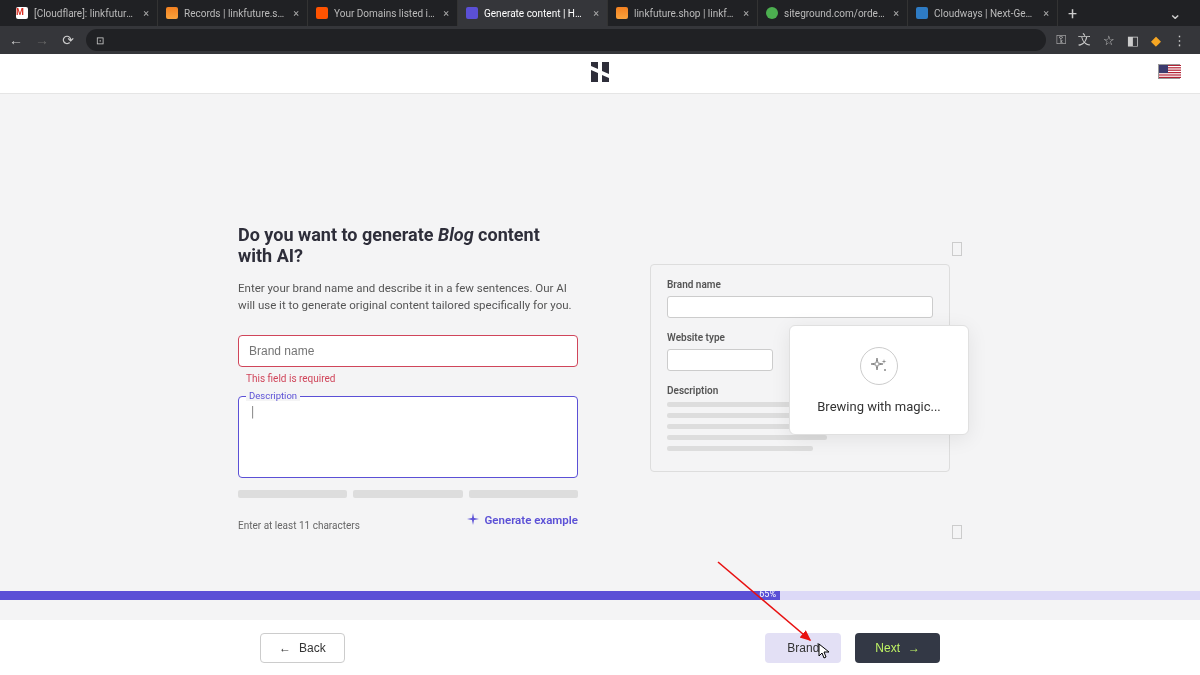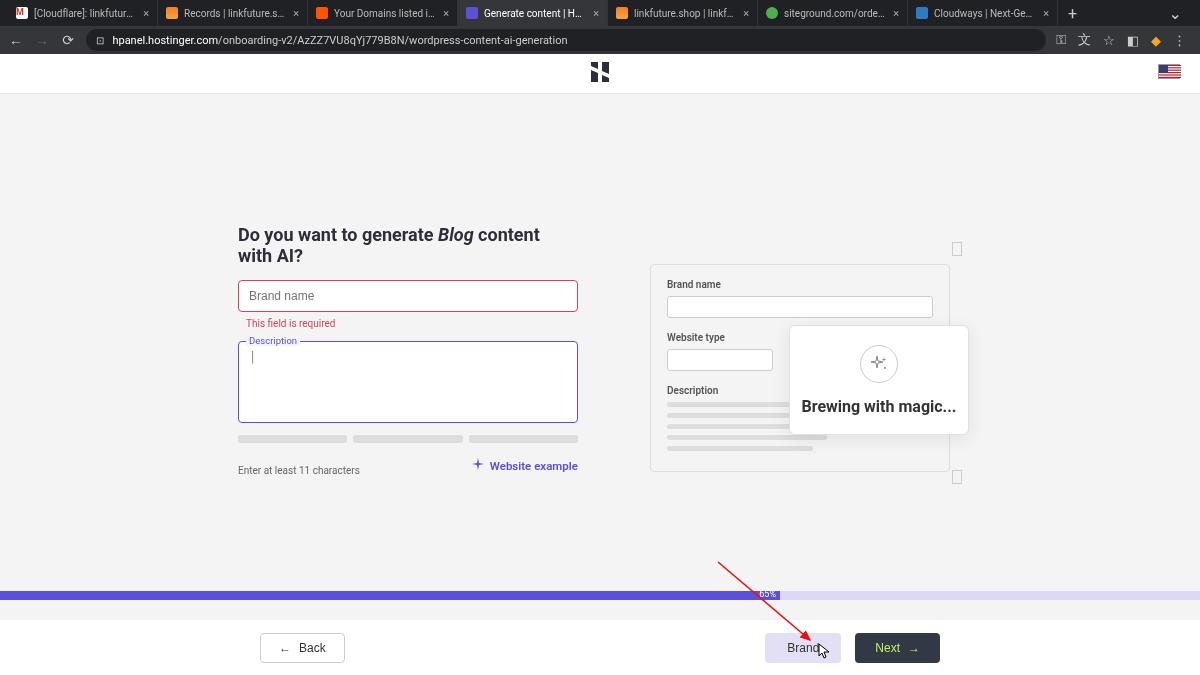--- a/index.html
+++ b/index.html
@@ -47,21 +47,21 @@
   .gen-ex { float:right; color:#5b50d6; font-size:11.5px; font-weight:600; cursor:pointer; display:flex; align-items:center; gap:6px; }
 
   
   .right-col { width: 300px; position:relative; padding-top: 40px; }
   .preview-box { border:1px solid #ddd; border-radius:4px; padding: 14px 16px; background: #f4f4f5; position:relative; }
   .plabel { font-size: 10px; color:#555; font-weight:600; margin-bottom:6px; }
   .pinput { height:22px; border:1px solid #ccc; border-radius:3px; background:#fff; margin-bottom:14px; }
   .plines .pl { height:5px; background:#ddd; border-radius:2px; margin-bottom:6px; }
   .overlay-card { position:absolute; right:-20px; top:60px; width:180px; height:110px; background:#fff; border:1px solid #e0e0e0; border-radius:6px; box-shadow: 0 4px 20px rgba(0,0,0,0.08); display:flex; flex-direction:column; align-items:center; justify-content:center; gap:14px; }
   .overlay-card .circle { width:38px; height:38px; border:1px solid #ccc; border-radius:50%; display:flex; align-items:center; justify-content:center; }
-  .overlay-card .txt { font-size:16px; color:#333; font-weight:700; }
+  .overlay-card .txt { font-size:13px; color:#333; font-weight:400; }
   .node { width:10px; height:14px; border:1px solid #ccc; position:absolute; background:#f4f4f5; }
 
   
   .progress { position:absolute; left:0; right:0; top:591px; height:9px; background:#dcd9f7; }
   .progress-fill { height:100%; background:#5b50d6; width:65%; position:relative; }
   .progress-label { position:absolute; right:4px; top:-2px; font-size:9px; color:#fff; }
   .footer { position:absolute; left:0; right:0; bottom:0; height:55px; background:#fff; display:flex; align-items:center; padding: 0 260px; }
   .btn { height:30px; padding: 0 18px; border-radius:4px; font-size:12px; display:flex; align-items:center; gap:8px; cursor:pointer; border:none; }
   .btn-back { background:#fff; border:1px solid #ccc; color:#333; }
   .footer-right { margin-left:auto; display:flex; gap:14px; }
@@ -123,21 +123,20 @@
     <div class="window-controls">
         <span>⌄</span>
       </div>
   </div>
   <div class="addr-bar">
     <span class="nav-btn">←</span>
     <span class="nav-btn disabled">→</span>
     <span class="nav-btn">⟳</span>
     <div class="url-box">
       <span style="font-size:10px;">⊡</span>
-      <span><span class="url-host">hpanel.hostinger.com</span><span>/onboarding-v2/AzZZ7VU8qYj779B8N/wordpress-content-ai-generation</span></span>
     </div>
     <div class="addr-icons">
       <span>⚿</span>
       <span>文</span>
       <span>☆</span>
       <span>◧</span>
       <span style="color:#f6a623;">◆</span>
       <span>⋮</span>
     </div>
   </div>
@@ -159,20 +158,21 @@
         <rect y="10.6" width="22" height="1.2" fill="#fff"></rect>
         <rect y="13" width="22" height="1.2" fill="#fff"></rect>
         <rect width="9" height="8" fill="#3c3b6e"></rect>
       </svg>
   </div>
 </div>
 
 <div class="main">
   <div class="left-col">
     <h1 class="heading"><span>Do you want to generate </span><em>Blog</em><span> content with AI?</span></h1>
+    <p class="subtext">Enter your brand name and describe it in a few sentences. Our AI will use it to generate original content tailored specifically for you.</p>
 
     <div class="field-wrap">
       <input class="input brand" placeholder="Brand name" style="">
     </div>
     <div class="error">This field is required</div>
 
     <div class="field-wrap">
       <span class="desc-label">Description</span>
       <textarea class="textarea" style="">|</textarea>
     </div>
@@ -182,21 +182,21 @@
         <div class="skel" style="width:33%"></div>
     </div>
     <div style="display:flex; align-items:center; margin-top:12px;">
       <div class="hint">Enter at least 11 characters</div>
       <div class="gen-ex" style="margin-left:auto">
         <span>
           <svg width="12" height="12" viewBox="0 0 12 12">
               <path d="M6 0 L7 5 L12 6 L7 7 L6 12 L5 7 L0 6 L5 5 Z" fill="#5b50d6"></path>
             </svg>
         </span>
-        <span>Website example</span>
+        <span>Generate example</span>
       </div>
     </div>
   </div>
 
   <div class="right-col">
     <div class="node" style="right:-12px; top:18px;"></div>
     <div class="preview-box">
       <div class="plabel">Brand name</div>
       <div class="pinput"></div>
       <div class="plabel">Website type</div>

